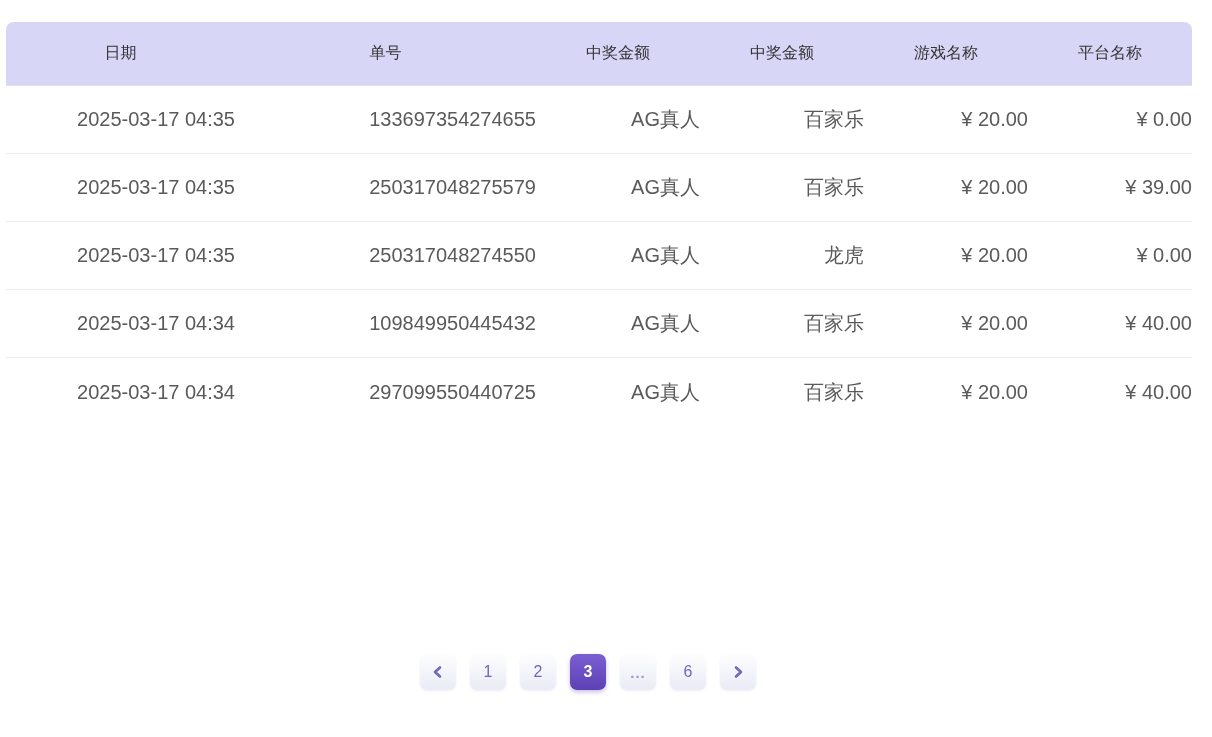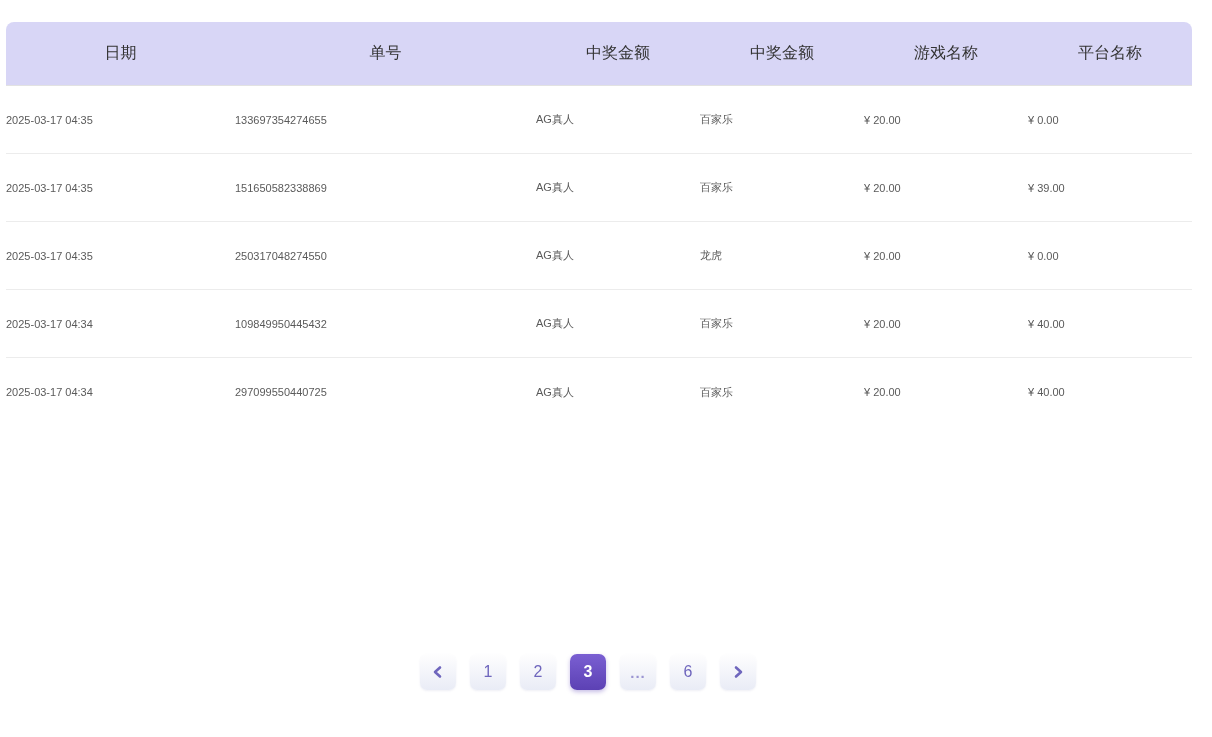--- a/index.html
+++ b/index.html
@@ -37,23 +37,23 @@
     color: var(--header-text);
     text-align: center;
     vertical-align: middle;
     border-bottom: 1px solid var(--header-border);
   }
   .records-table thead th:first-child { border-top-left-radius: 8px; }
   .records-table thead th:last-child  { border-top-right-radius: 8px; }
 
   .records-table tbody td {
     height: 68px;
-    font-size: 11px;
+    font-size: 20px;
     color: var(--body-text);
-    text-align: left;
+    text-align: right;
     vertical-align: middle;
     border-bottom: 1px solid var(--row-border);
     background: #ffffff;
     white-space: nowrap;
     overflow: hidden;
   }
   .records-table tbody tr:last-child td { border-bottom: none; }
 
   .pagination {
     margin-top: 228px;
@@ -125,21 +125,21 @@
       <tr>
         <td>2025-03-17 04:35</td>
         <td>133697354274655</td>
         <td>AG真人</td>
         <td>百家乐</td>
         <td>¥ 20.00</td>
         <td>¥ 0.00</td>
       </tr>
       <tr>
         <td>2025-03-17 04:35</td>
-        <td>151650582338869</td>
+        <td>250317048275579</td>
         <td>AG真人</td>
         <td>百家乐</td>
         <td>¥ 20.00</td>
         <td>¥ 39.00</td>
       </tr>
       <tr>
         <td>2025-03-17 04:35</td>
         <td>250317048274550</td>
         <td>AG真人</td>
         <td>龙虎</td>

